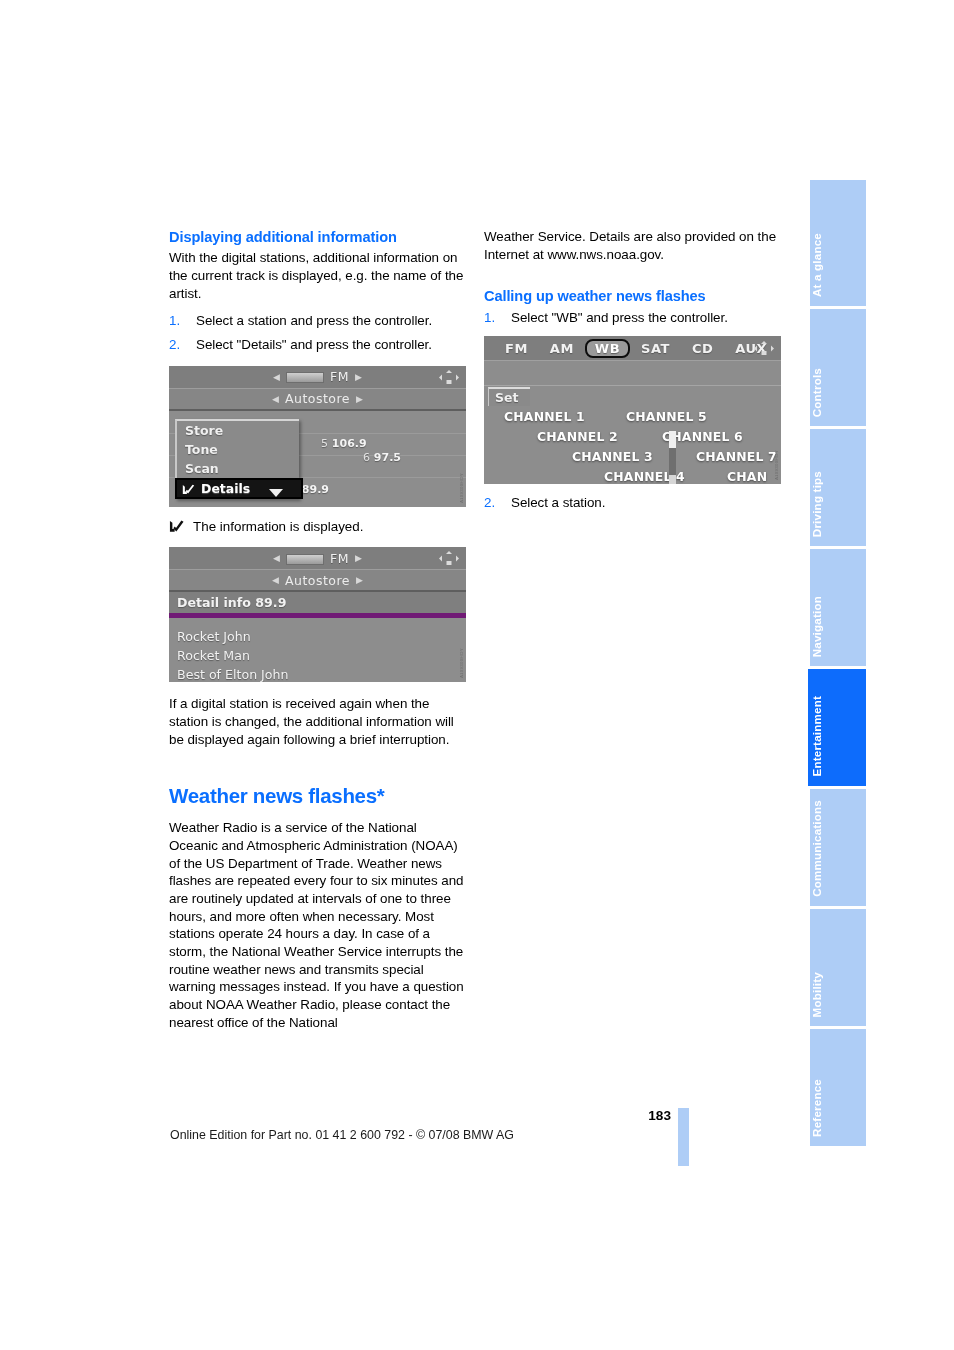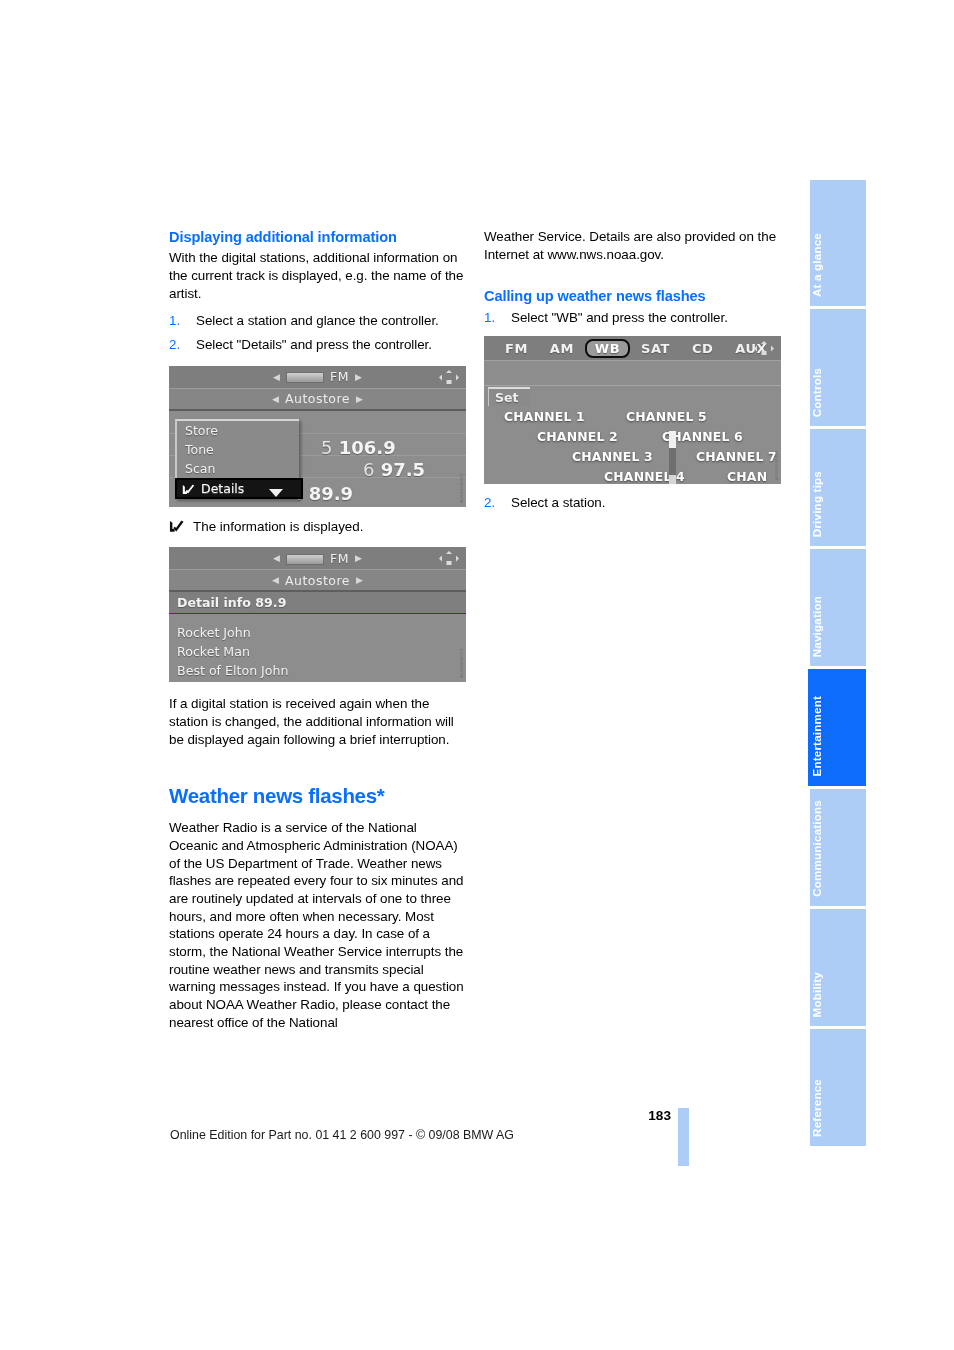--- a/index.html
+++ b/index.html
@@ -111,58 +111,58 @@
     height: 22px; background: #868686;
     border-bottom: 2px solid #5e5e5e;
     display: flex; align-items: center; justify-content: center;
   }
   .scr-secondbar .lbl {
     color: #ececec; font-size: 12.5px; letter-spacing: 0.5px;
   }
   .scr-body { position: relative; background: #8d8d8d; height: 100%; }
 
   .preset-row {
-    position: absolute; color: #f4f4f4; font-size: 18px;
+    position: absolute; color: #f4f4f4; font-size: 11px;
     text-shadow: 0 1px 1px #5c5c5c; font-weight: bold;
   }
   .preset-row .idx { font-weight: normal; color: #e3e3e3; }
   .hline { position:absolute; left:0; right:0; height:1px; background:#9b9b9b; }
 
   
   .popup {
     position: absolute; left: 6px; top: 8px;
     width: 124px; background: #8a8a8a;
     border-top: 2px solid #d5d5d5;
     border-left: 2px solid #c8c8c8;
     box-shadow: 2px 2px 3px rgba(0,0,0,.35);
   }
   .popup .item {
     color: #f0f0f0; font-size: 12.5px; padding: 0 0 0 8px;
-    height: 19px; line-height: 19px; font-weight: normal;
+    height: 19px; line-height: 19px; font-weight: bold;
     text-shadow: 0 1px 1px #5a5a5a;
   }
   .popup .item.selected {
     background: #141414; border: 2px solid #000;
     color: #ffffff; position: relative; height: 21px; line-height: 18px;
     padding-left: 24px; margin-left: -2px; width: 128px;
   }
   .popup .item.selected .mini-check {
     position: absolute; left: 5px; top: 4px; width: 13px; height: 11px;
   }
   .popup .caret {
     position: absolute; right: 16px; bottom: 2px;
     width: 0; height: 0; border-left: 7px solid transparent;
     border-right: 7px solid transparent; border-top: 8px solid #f0f0f0;
   }
 
   
   .detail-head {
     background: #7f7f7f; color: #f2f2f2; font-size: 12.6px;
     padding: 3px 0 3px 8px; font-weight: bold;
-    border-bottom: 1px solid #701a75; text-shadow: 0 1px 1px #5a5a5a;
+    border-bottom: 5px solid #701a75; text-shadow: 0 1px 1px #5a5a5a;
   }
   .detail-line {
     color: #f2f2f2; font-size: 12.6px; padding: 0 0 0 8px;
     line-height: 19px; text-shadow: 0 1px 1px #5a5a5a;
   }
 
   
   .band-bar {
     height: 25px; background: #7e7e7e;
     display: flex; align-items: center; justify-content: flex-start;
@@ -247,21 +247,21 @@
 
   <div class="col col-left">
 
     <h3 class="sub">Displaying additional information</h3>
 
     <p class="body">With the digital stations, additional information on the current track is displayed, e.g. the name of the artist.</p>
 
     <ol class="steps">
       <li>
         <span class="num">1.</span>
-        <span>Select a station and glance the controller.</span>
+        <span>Select a station and press the controller.</span>
       </li>
       <li>
         <span class="num">2.</span>
         <span>Select "Details" and press the controller.</span>
       </li>
     </ol>
 
     <div class="figure fig-tall">
       <div class="scr-topbar">
         <span class="arrow-l">◀</span>
@@ -284,21 +284,21 @@
       </div>
       <div class="scr-body">
         <div class="hline" style="top:22px"></div>
         <div class="hline" style="top:44px"></div>
         <div class="hline" style="top:66px"></div>
 
         <div class="preset-row" style="left:152px; top:26px;">
           <span class="idx">5</span>
           <span>106.9</span>
         </div>
-        <div class="preset-row" style="left:194px; top:48px;">
+        <div class="preset-row" style="left:194px; top:40px;">
           <span class="idx">6</span>
           <span>97.5</span>
         </div>
         <div class="preset-row" style="left:122px; top:72px;">
           <span class="idx">4</span>
           <span>89.9</span>
         </div>
 
         <div class="popup">
           <div class="item">Store</div>
@@ -461,15 +461,15 @@
     <div class="tab" style="height:117px;">
       <span>Mobility</span>
     </div>
     <div class="tab" style="height:117px;">
       <span>Reference</span>
     </div>
   </div>
 
   <div class="page-num">183</div>
   <div class="page-bar"></div>
-  <div class="footer-line">Online Edition for Part no. 01 41 2 600 997 - © 09/08 BMW AG</div>
+  <div class="footer-line">Online Edition for Part no. 01 41 2 600 792 - © 07/08 BMW AG</div>
 
 </div>
 
 </body></html>

